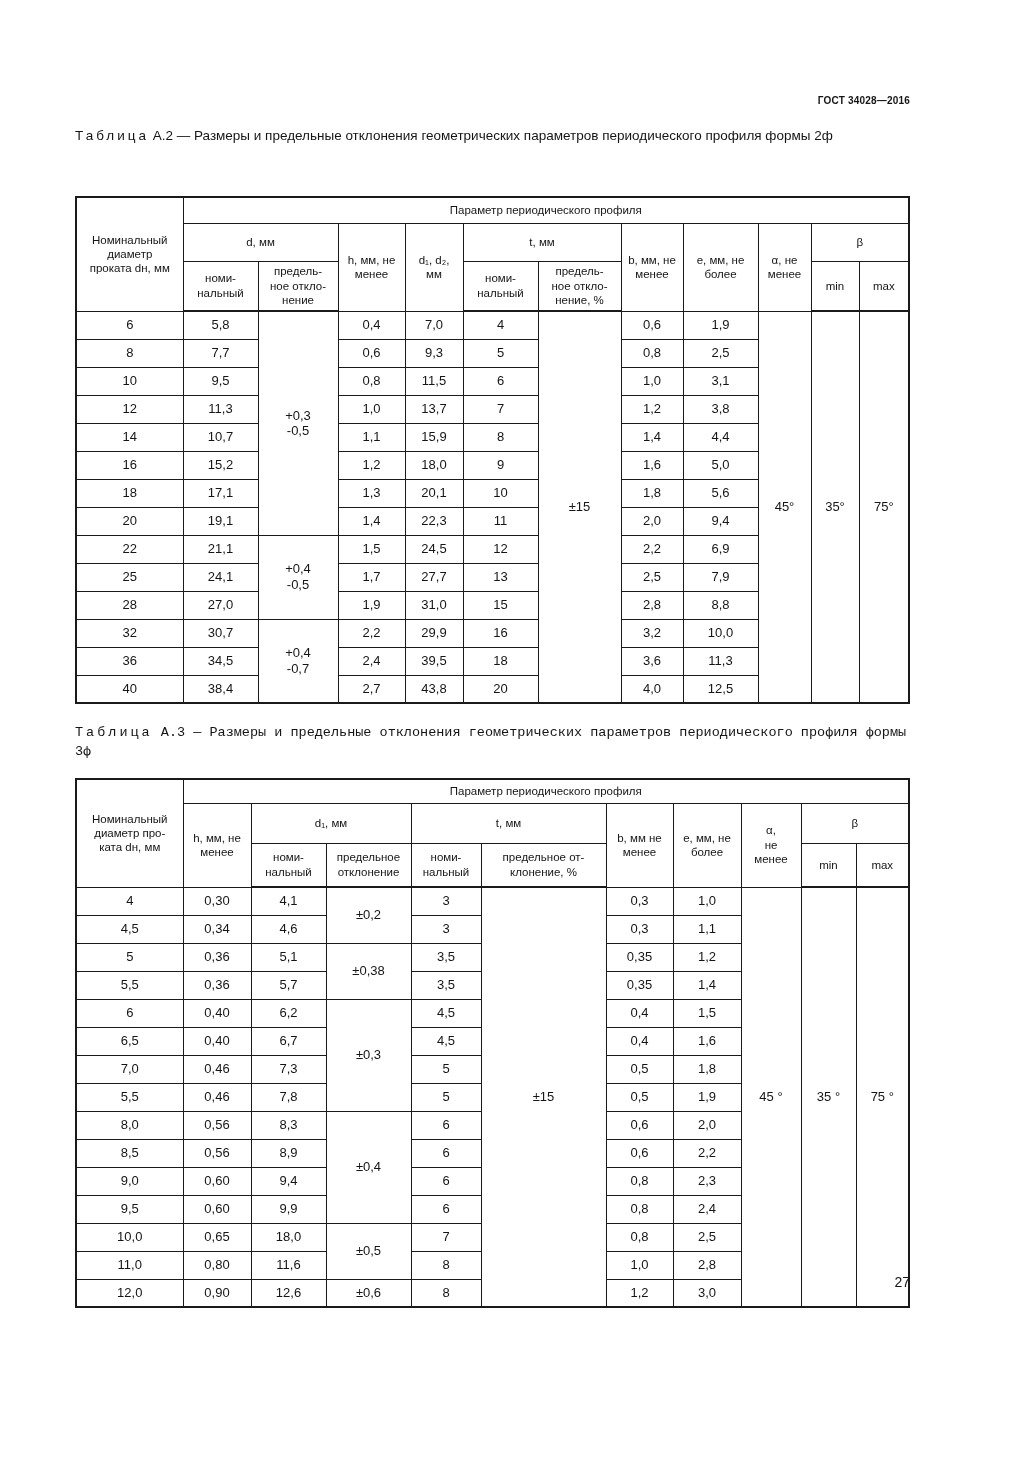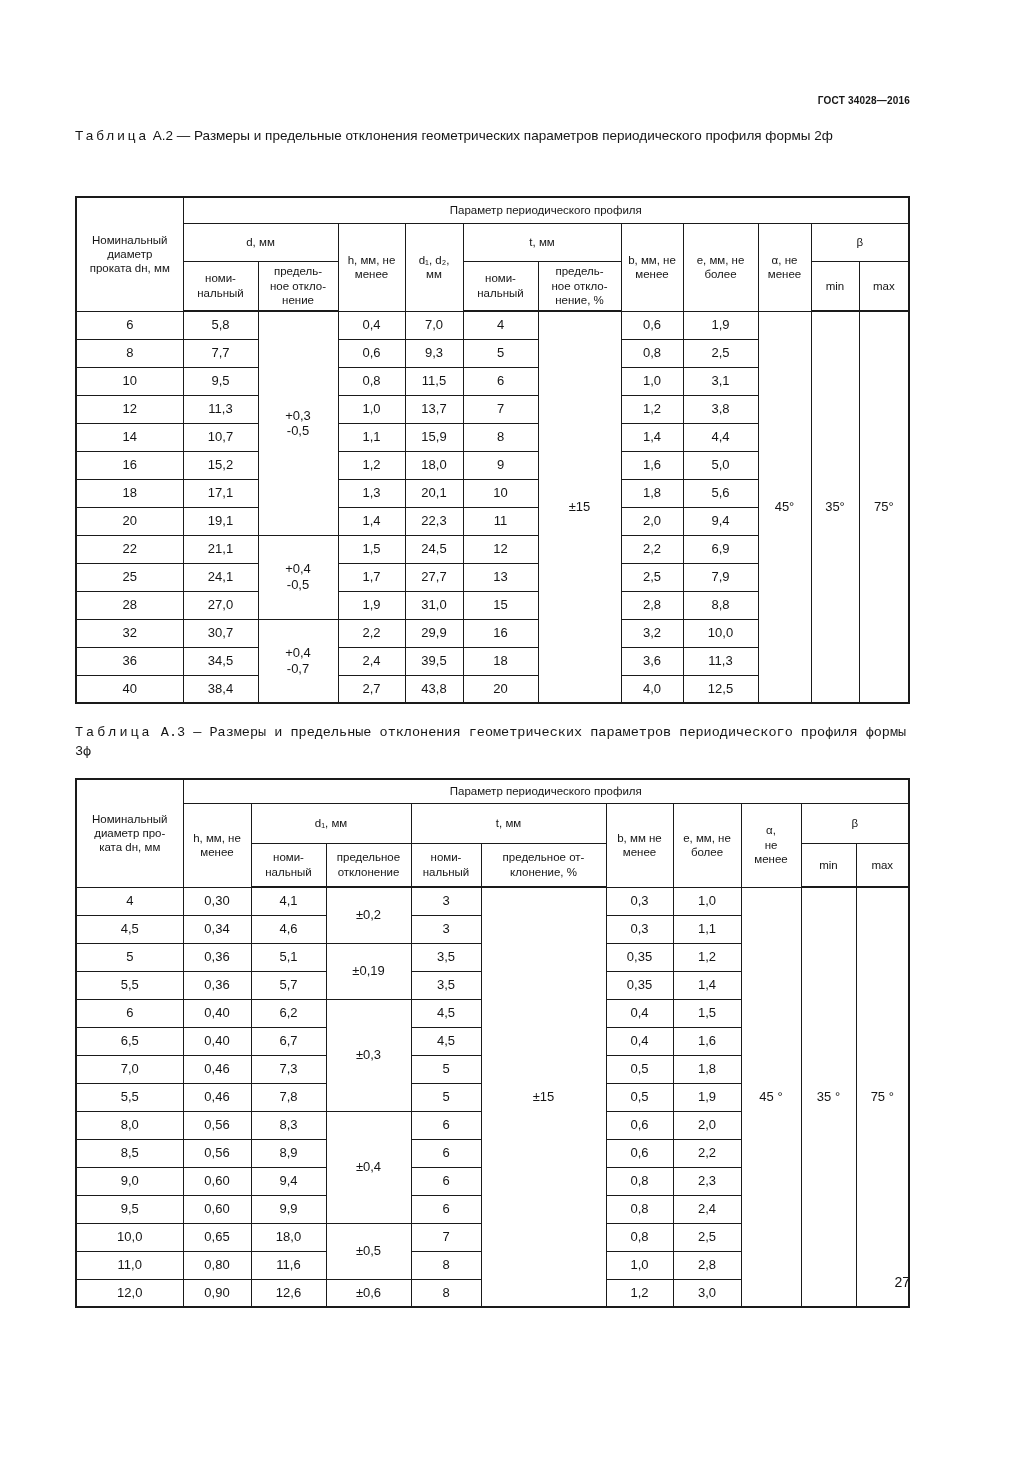--- a/index.html
+++ b/index.html
@@ -343,21 +343,21 @@
         <td>0,34</td>
         <td>4,6</td>
         <td>3</td>
         <td>0,3</td>
         <td>1,1</td>
       </tr>
       <tr>
         <td>5</td>
         <td>0,36</td>
         <td>5,1</td>
-        <td rowspan="2">±0,19</td>
+        <td rowspan="2">±0,38</td>
         <td>3,5</td>
         <td>0,35</td>
         <td>1,2</td>
       </tr>
       <tr>
         <td>5,5</td>
         <td>0,36</td>
         <td>5,7</td>
         <td>3,5</td>
         <td>0,35</td>

